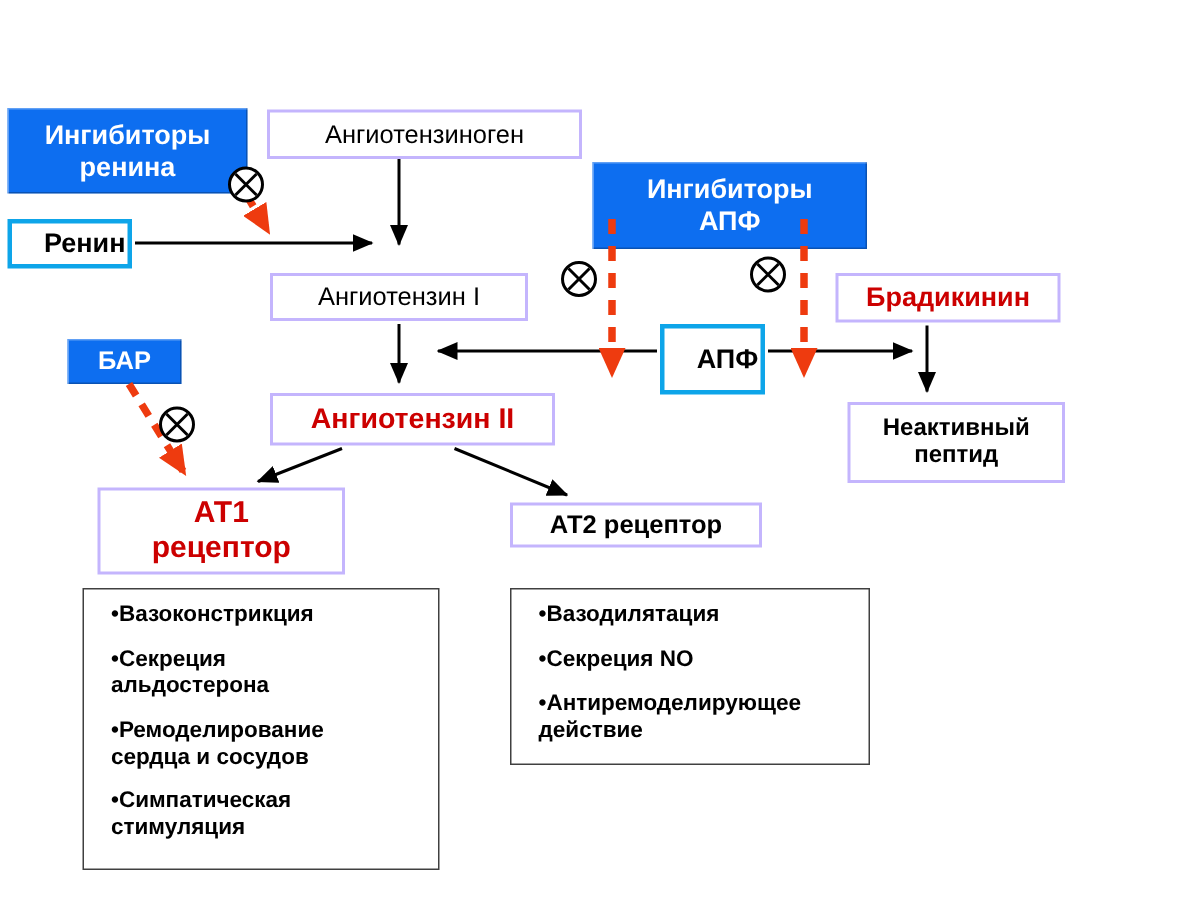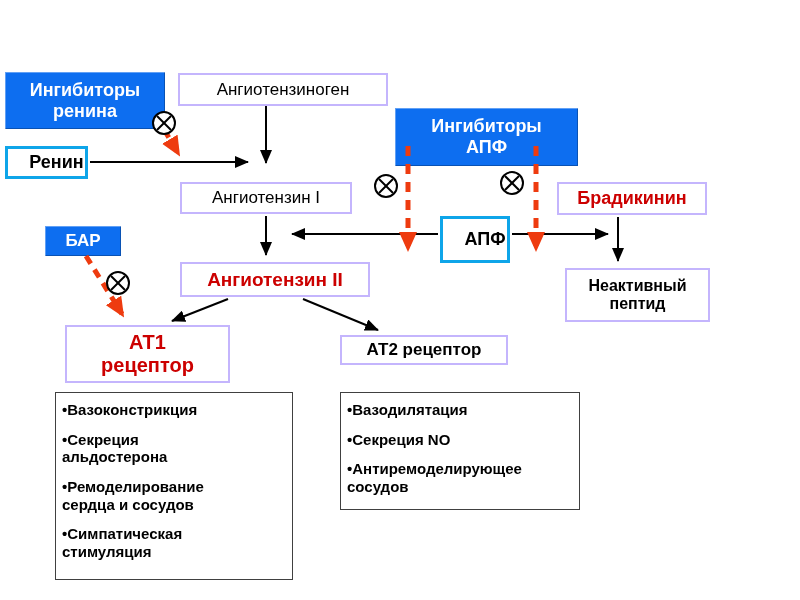--- a/index.html
+++ b/index.html
@@ -22,21 +22,21 @@
   .n-ang1{left:180px;top:182px;width:172px;height:32px;font-size:17px;}
   .n-bradykinin{left:557px;top:182px;width:150px;height:33px;font-size:18px;}
   .n-ace{left:440px;top:216px;width:70px;height:47px;font-size:18px;font-weight:bold;}
   .n-bar{left:45px;top:226px;width:76px;height:30px;font-size:17px;}
   .n-ang2{left:180px;top:262px;width:190px;height:35px;font-size:19px;}
   .n-inactive{left:565px;top:268px;width:145px;height:54px;font-size:16px;font-weight:bold;padding:0 12px;}
   .n-at1{left:65px;top:325px;width:165px;height:58px;font-size:20px;padding:0 22px;}
   .n-at2{left:340px;top:335px;width:168px;height:30px;font-size:17px;font-weight:bold;}
 
   .list{position:absolute;border:1px solid #404040;box-sizing:border-box;background:#ffffff;
-        padding:8px 6px;font-weight:bold;font-size:15px;text-align:left;color:#000;}
+        padding:8px 18px;font-weight:bold;font-size:15px;text-align:left;color:#000;}
   .list-at1{left:55px;top:392px;width:238px;height:188px;}
   .list-at2{left:340px;top:392px;width:240px;height:118px;}
   .list-at1 .bullet-item{max-width:175px;}
   .list-at2 .bullet-item{max-width:210px;}
   .bullet-item{margin-bottom:12px;line-height:1.18;}
   .bullet-item:last-child{margin-bottom:0;}
 
   svg.overlay{position:absolute;left:0;top:0;pointer-events:none;}
 </style>
 </head>
@@ -60,21 +60,21 @@
 
   <div class="list list-at1">
       <div class="bullet-item">•Вазоконстрикция</div>
       <div class="bullet-item">•Секреция альдостерона</div>
       <div class="bullet-item">•Ремоделирование сердца и сосудов</div>
       <div class="bullet-item">•Симпатическая стимуляция</div>
     </div>
   <div class="list list-at2">
       <div class="bullet-item">•Вазодилятация</div>
       <div class="bullet-item">•Секреция NO</div>
-      <div class="bullet-item">•Антиремоделирующее сосудов</div>
+      <div class="bullet-item">•Антиремоделирующее действие</div>
     </div>
 
   <svg class="overlay" width="800" height="600" viewBox="0 0 800 600">
     <defs>
       <marker id="ab" markerUnits="userSpaceOnUse" markerWidth="14" markerHeight="12" refX="13" refY="6" orient="auto">
         <polygon points="0,0 14,6 0,12" fill="#000000"></polygon>
       </marker>
       <marker id="ar" markerUnits="userSpaceOnUse" markerWidth="20" markerHeight="18" refX="16" refY="9" orient="auto">
         <polygon points="0,0 20,9 0,18" fill="#EE3B0F"></polygon>
       </marker>

